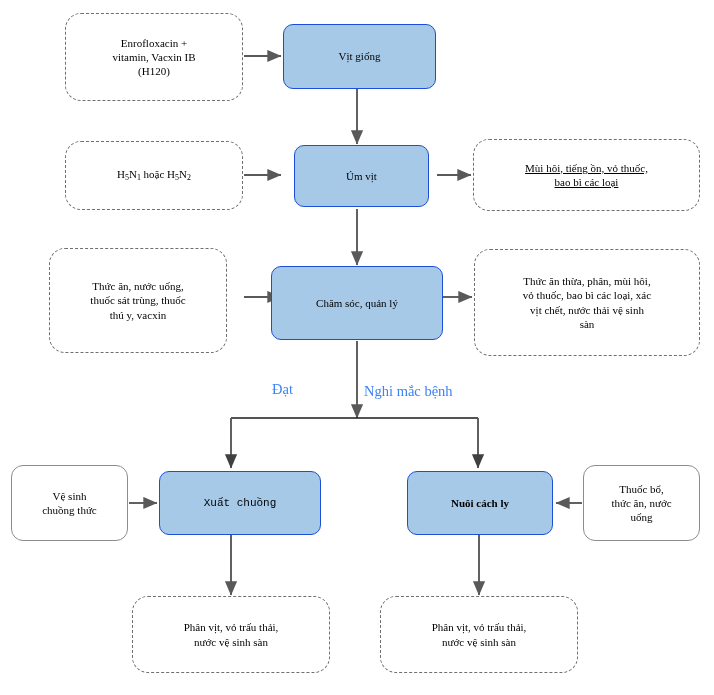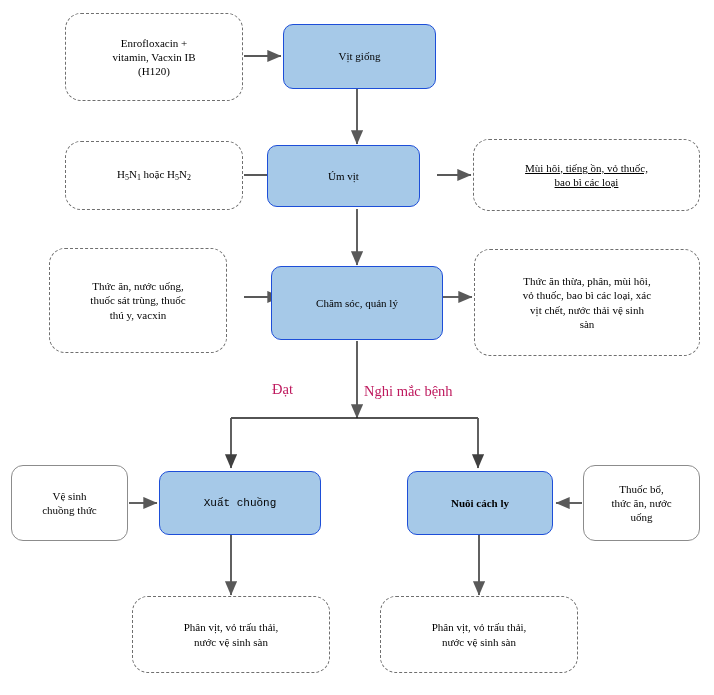--- a/index.html
+++ b/index.html
@@ -54,21 +54,21 @@
   }
   
   .solidbox {
     background: #ffffff;
     border: 1.1px solid #8c8c8c;
     border-radius: 12px;
   }
   .edge-label {
     position: absolute;
     font-size: 14.5px;
-    color: #be185d;
+    color: #3b82f6;
     white-space: nowrap;
   }
   sub {
     font-size: 0.72em;
     vertical-align: -0.25em;
   }
 </style>
 </head>
 <body>
 
@@ -130,21 +130,21 @@
   </div>
 
   <div class="node stage" style="left:283px; top:24px; width:153px; height:65px;">
     <span class="txt">Vịt giống</span>
   </div>
 
   <div class="node bubble" style="left:65px; top:141px; width:178px; height:69px;">
     <span class="txt">H<sub>5</sub>N<sub>1</sub> hoặc H<sub>5</sub>N<sub>2</sub></span>
   </div>
 
-  <div class="node stage" style="left:267px; top:145px; width:153px; height:62px;">
+  <div class="node stage" style="left:294px; top:145px; width:135px; height:62px;">
     <span class="txt">Úm vịt</span>
   </div>
 
   <div class="node bubble" style="left:473px; top:139px; width:227px; height:72px;text-decoration:underline;">
     <span class="txt">Mùi hôi, tiếng ồn, vỏ thuốc,
 bao bì các loại</span>
   </div>
 
   <div class="node bubble" style="left:49px; top:248px; width:178px; height:105px;">
     <span class="txt">Thức ăn, nước uống,

